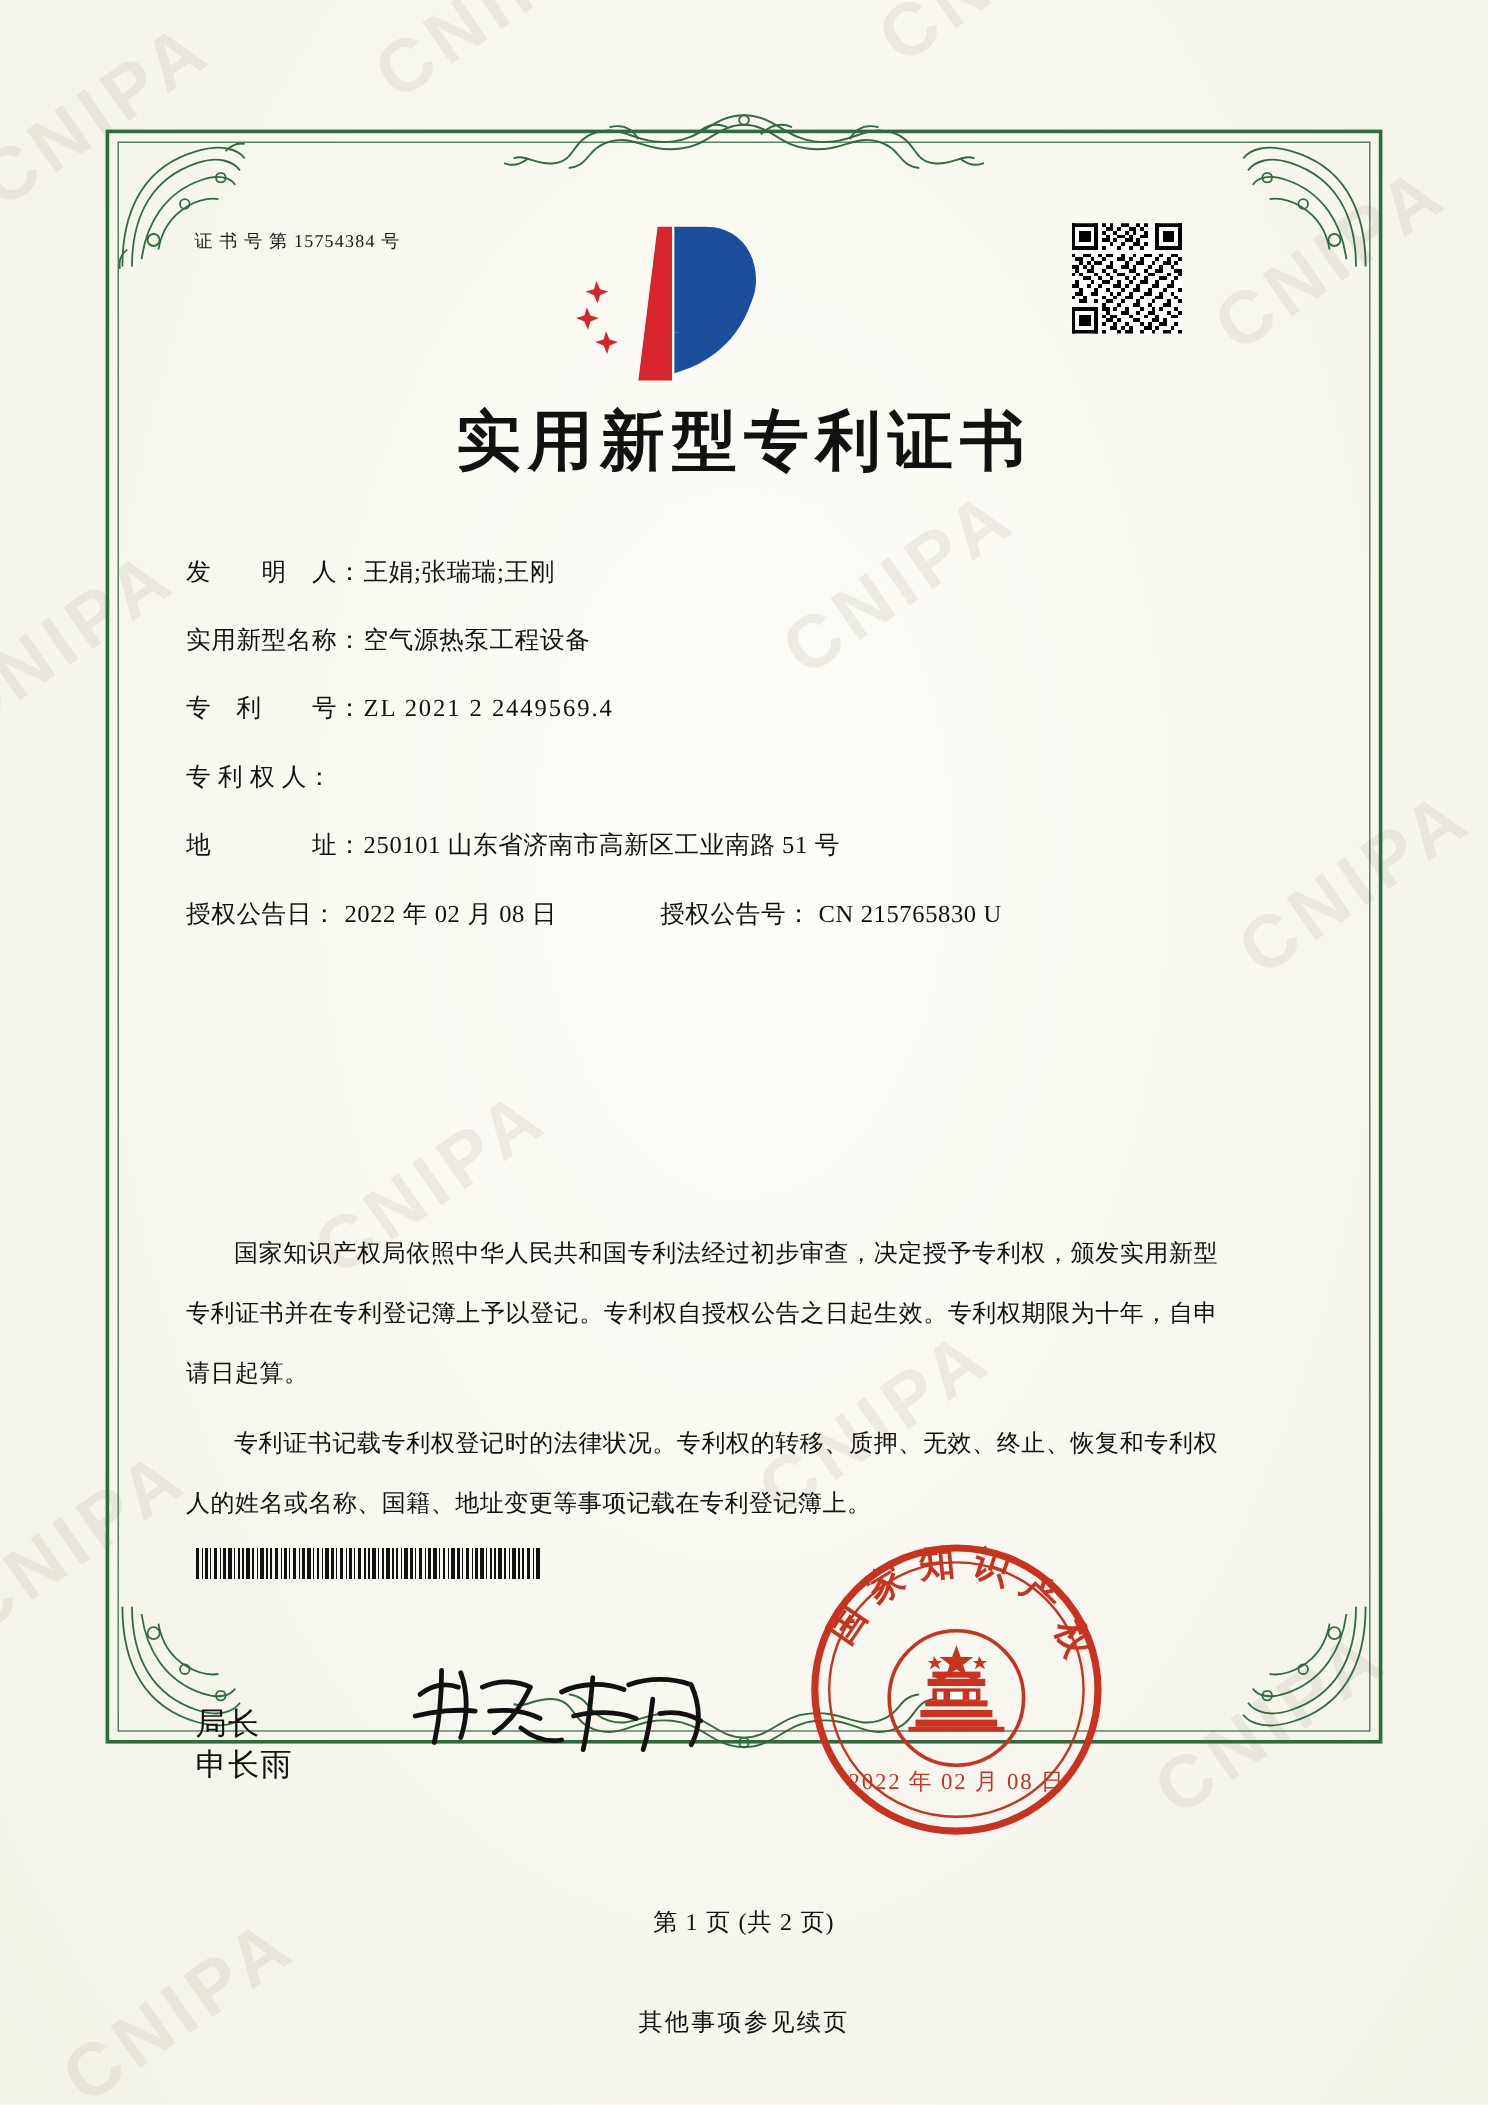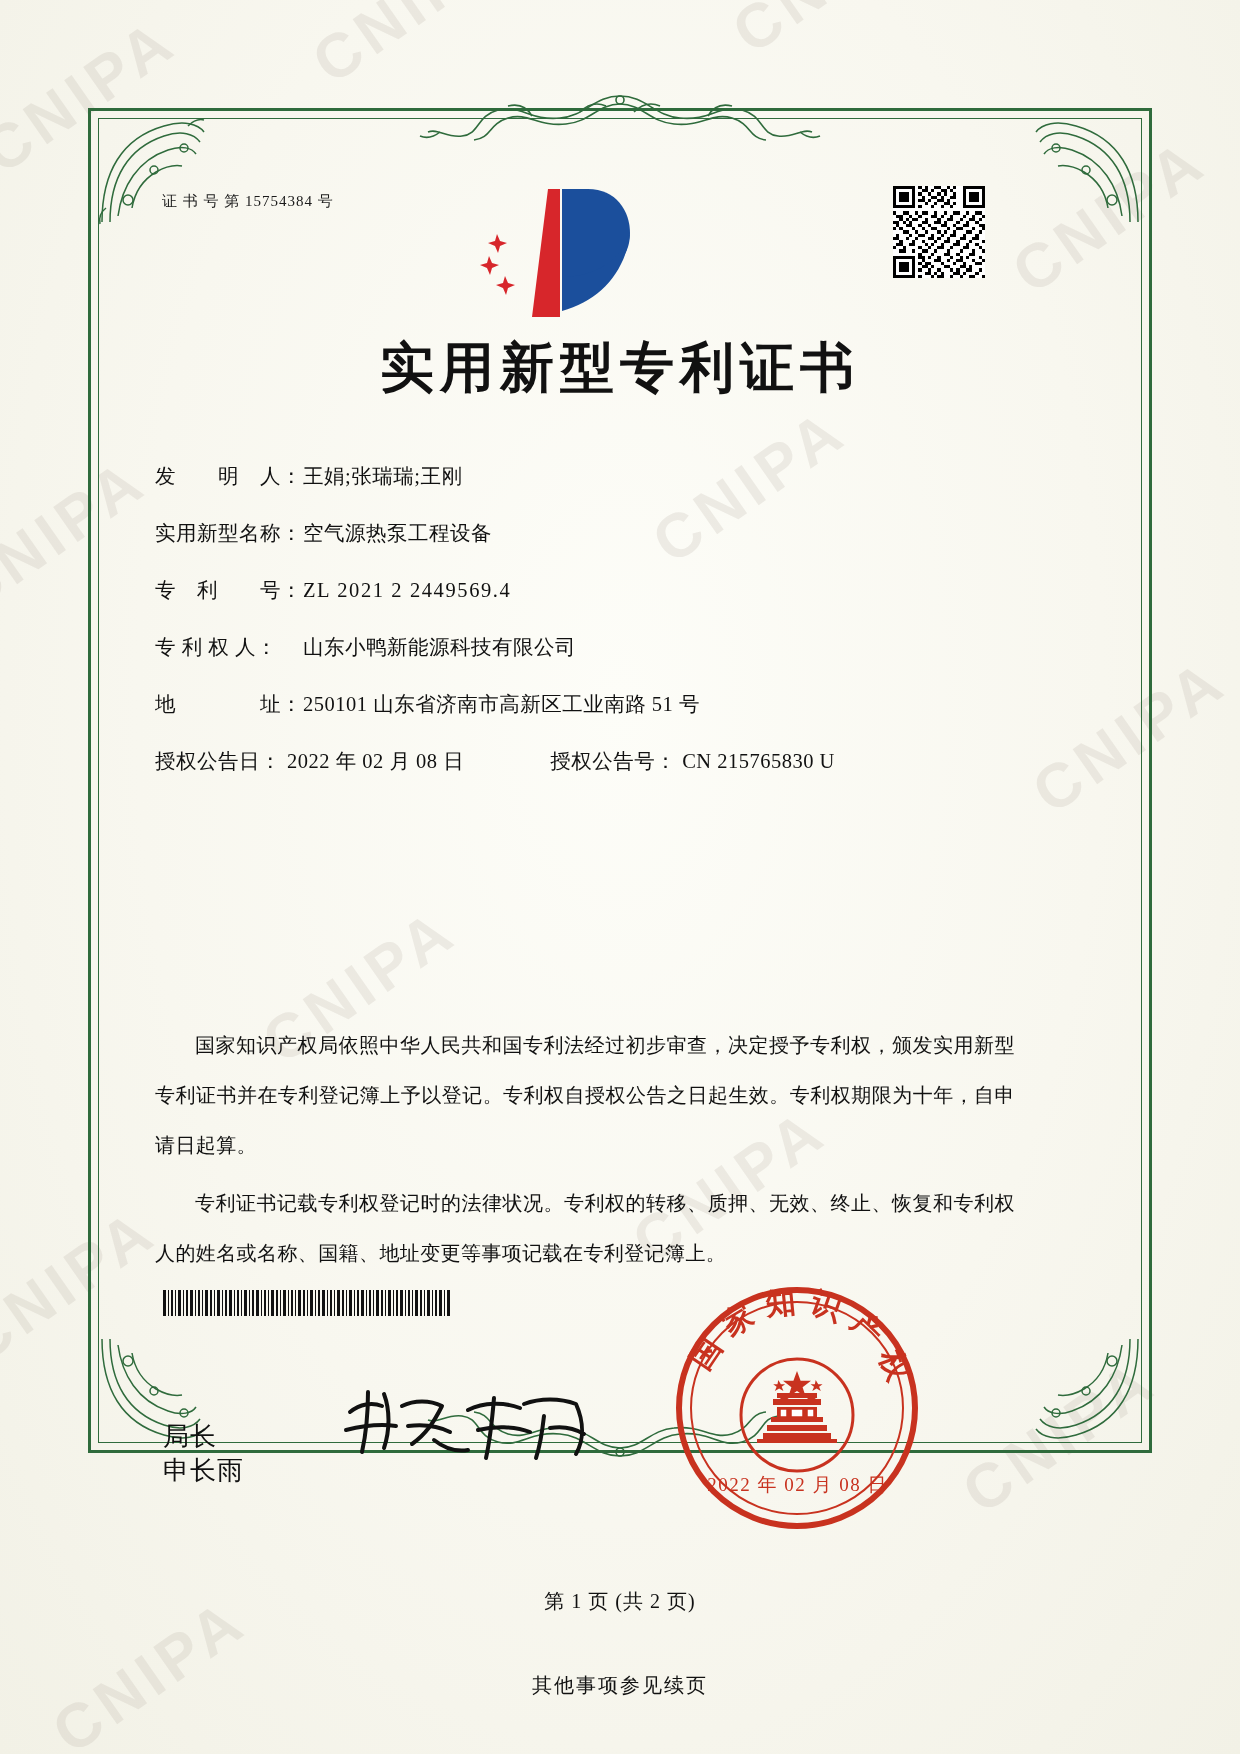--- a/index.html
+++ b/index.html
@@ -581,21 +581,20 @@
     <div class="field-row">
       <div class="field-label">实用新型名称：</div>
       <div class="field-value">空气源热泵工程设备</div>
     </div>
     <div class="field-row">
       <div class="field-label">专　利　　号：</div>
       <div class="field-value wide">ZL 2021 2 2449569.4</div>
     </div>
     <div class="field-row">
       <div class="field-label">专 利 权 人：</div>
-      <div class="field-value">山东小鸭新能源科技有限公司</div>
     </div>
     <div class="field-row">
       <div class="field-label">地　　　　址：</div>
       <div class="field-value">250101 山东省济南市高新区工业南路 51 号</div>
     </div>
     <div class="pubrow">
       <span class="lbl">授权公告日：</span>
       <span class="val">2022 年 02 月 08 日</span>
       <span class="gap"></span>
       <span class="lbl">授权公告号：</span>

